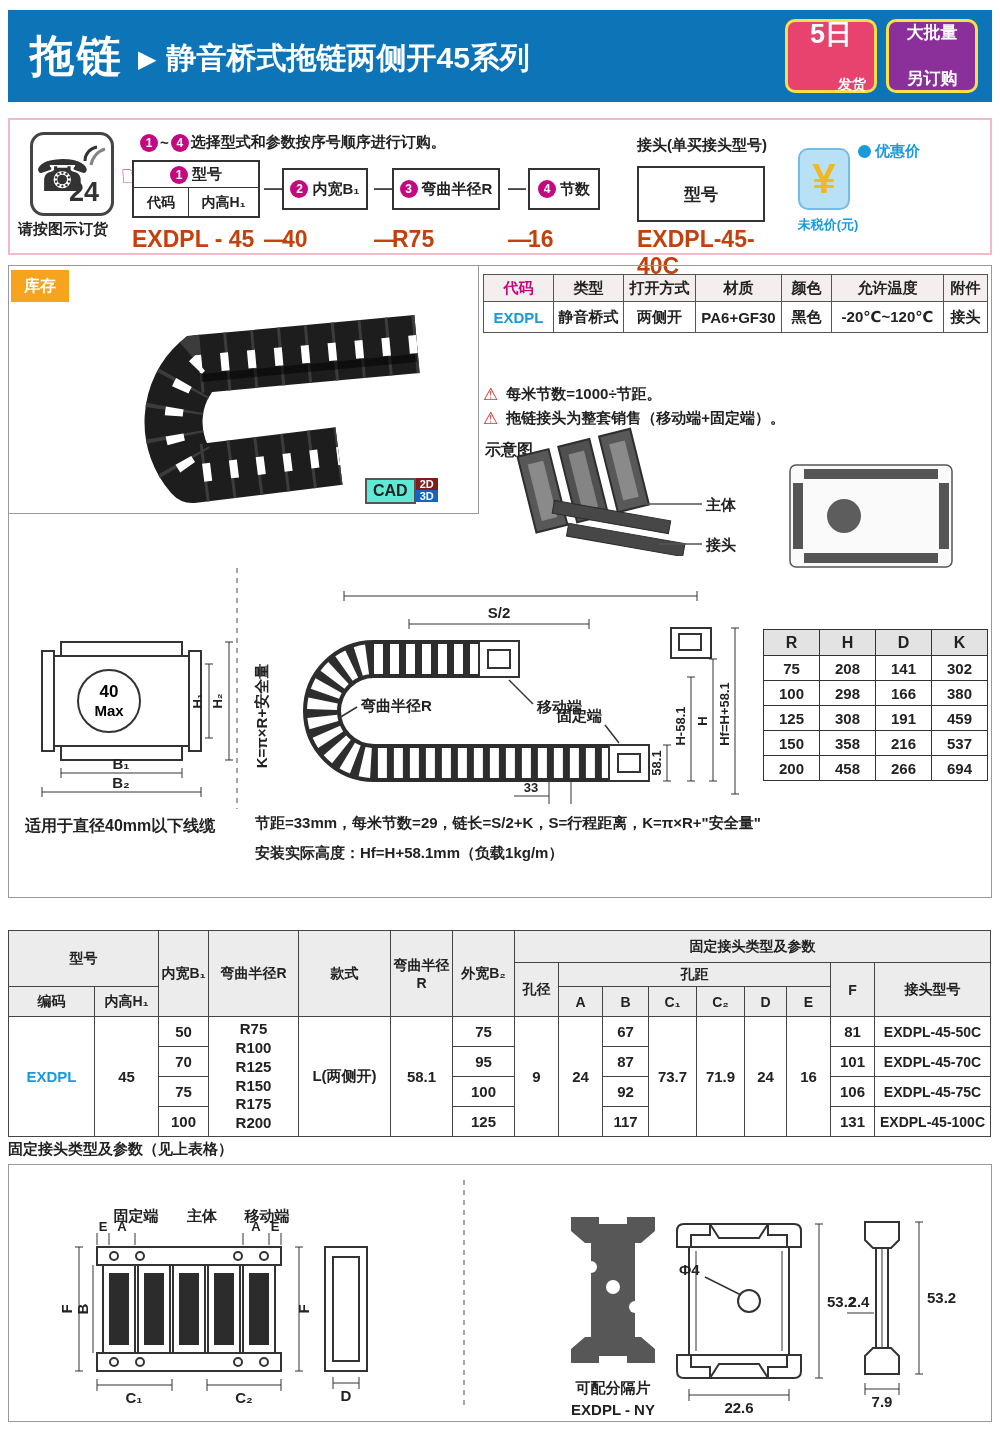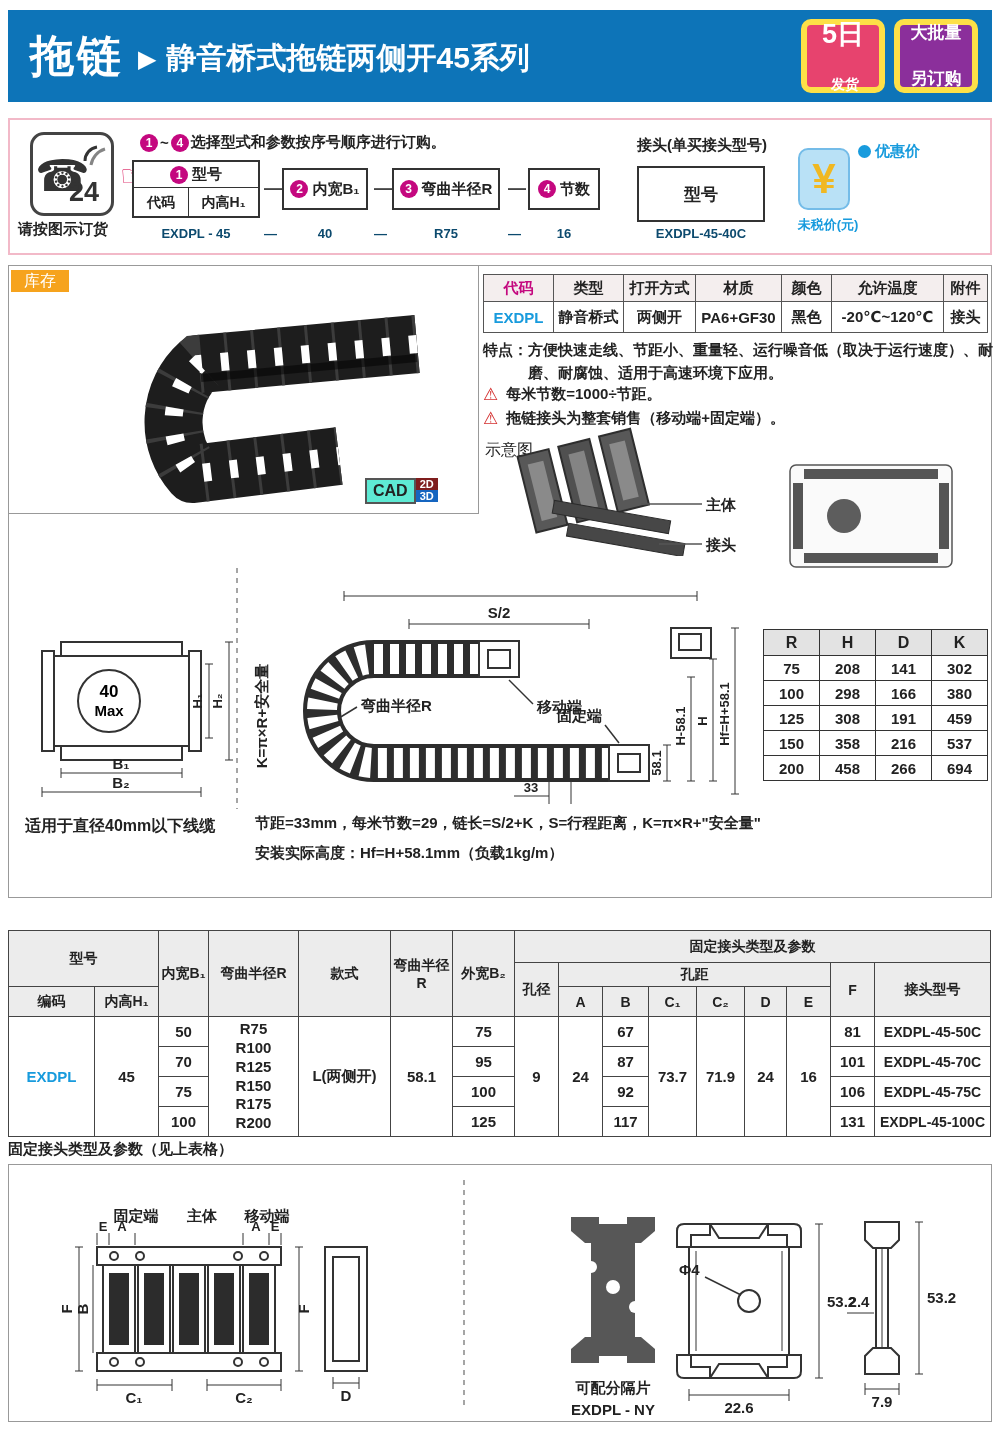--- a/index.html
+++ b/index.html
@@ -8,84 +8,84 @@
          font-family:"Liberation Sans","DejaVu Sans",sans-serif; color:#222; }
   .abs { position:absolute; }
 
   
   .header { left:8px; top:10px; width:984px; height:92px; background:#0d74b8;
             display:flex; align-items:center; padding:0 14px 0 22px; }
   .h-cat { color:#fff; font-size:44px; font-weight:bold; letter-spacing:3px; }
   .h-arrow { color:#fff; font-size:24px; margin:6px 10px 0 14px; }
   .h-title { color:#fff; font-size:30px; font-weight:bold; margin-top:4px; }
   .badges { margin-left:auto; display:flex; gap:9px; }
-  .badge { width:84px; height:74px; border-radius:10px; border:6px solid #fde047;
+  .badge { width:92px; height:74px; border-radius:10px; border:3px solid #fde047;
            color:#fff; display:flex; flex-direction:column; align-items:center;
            justify-content:center; line-height:1.05;gap:28px; }
   .badge.ship { background:#e7436e; }
   .badge.bulk { background:#8b2f9b; }
   .badge .big { font-size:27px; font-weight:bold; }
-  .badge .small { font-size:14px; font-weight:bold; align-self:flex-end; margin-right:20px; }
+  .badge .small { font-size:14px; font-weight:bold; align-self:flex-end; margin-right:8px; }
   .badge .mid { font-size:17px; font-weight:bold; }
 
   
   .ordering { left:8px; top:118px; width:984px; height:137px; border:2px solid #f2b9c8; background:#fff; }
   .phonebox { left:20px; top:12px; width:84px; height:84px; border:3px solid #444; border-radius:14px; }
   .phone-cap { left:8px; top:100px; width:120px; font-size:15px; font-weight:bold; }
   .hand { left:110px; top:38px; font-size:30px; color:#e0457b; font-weight:bold; }
   .instr { left:130px; top:13px; font-size:15px; font-weight:bold; display:flex; align-items:center; gap:2px; }
   .cnum { display:inline-flex; width:18px; height:18px; border-radius:50%; background:#c4087f;
           color:#fff; font-size:12px; font-weight:bold; align-items:center; justify-content:center; }
   .stepbox { border:2px solid #333; background:#fff; }
   .box1 { left:122px; top:40px; width:128px; height:58px; }
   .box1 .r1 { height:26px; border-bottom:1px solid #333; display:flex; align-items:center; justify-content:center; gap:4px; font-size:15px; font-weight:bold; }
   .box1 .r2 { height:29px; display:flex; }
   .box1 .r2 span { display:flex; align-items:center; justify-content:center; font-size:14px; font-weight:bold; }
   .box1 .r2 .c1 { width:55px; border-right:1px solid #333; }
   .box1 .r2 .c2 { flex:1; }
   .boxs { top:48px; height:42px; display:flex; align-items:center; justify-content:center; gap:4px; font-size:15px; font-weight:bold; }
   .dash { top:58px; font-size:18px; font-weight:bold; color:#444; }
-  .vals { top:106px; font-size:13px; font-weight:bold; color:#0c4a6e; text-align:center; }
+  .vals { top:106px; font-size:23px; font-weight:bold; color:#c2410c; }
   .joint-title { left:627px; top:16px; font-size:15px; font-weight:bold; }
   .jointbox { left:627px; top:46px; width:128px; height:56px; display:flex; align-items:center; justify-content:center; font-size:17px; font-weight:bold; }
   .yenbox { left:788px; top:28px; width:52px; height:62px; background:#b9e1f6; border:2px solid #74bce8;
             border-radius:10px; display:flex; align-items:center; justify-content:center;
             color:#f0b822; font-size:42px; font-weight:bold; }
   .untaxed { left:778px; top:96px; width:80px; font-size:13px; font-weight:bold; color:#189bdd; text-align:center; }
   .promo { left:848px; top:22px; font-size:15px; font-weight:bold; color:#189bdd; display:flex; align-items:center; gap:4px; }
   .promo .dot { width:13px; height:13px; border-radius:50%; background:#189bdd; }
   table.price { left:848px; top:44px; border-collapse:collapse; position:absolute; }
   table.price td { border:1.5px solid #333; font-size:12px; font-weight:bold; text-align:center; height:26px; }
   table.price tr:first-child td { background:#cfe9f7; }
   .pc1{width:34px;} .pc2{width:40px;} .pc3{width:52px;}
 
   
   .mainbox { left:8px; top:265px; width:984px; height:633px; border:1px solid #999; }
-  .stock { left:2px; top:4px; width:58px; height:22px; background:#f6a31d; color:#fff;
-           font-size:16px; font-weight:normal; display:flex; align-items:center; justify-content:center; }
+  .stock { left:2px; top:4px; width:58px; height:32px; background:#f6a31d; color:#fff;
+           font-size:16px; font-weight:bold; display:flex; align-items:center; justify-content:center; }
   .photoframe { left:0; top:0; width:470px; height:248px; border-right:1px solid #999; border-bottom:1px solid #999; }
   .cadbadge { left:356px; top:212px; display:flex; align-items:stretch; cursor:pointer; }
   .cadbadge .cad { border:2px solid #555; background:#5eead4; font-size:16px; font-weight:bold; padding:2px 6px; display:flex; align-items:center; }
   .cadbadge .dcol { display:flex; flex-direction:column; }
   .cadbadge .d2 { background:#7f1d1d; color:#fff; font-size:11px; font-weight:bold; padding:0 4px; }
   .cadbadge .d3 { background:#1565c0; color:#fff; font-size:11px; font-weight:bold; padding:0 4px; }
 
   table.spec { left:474px; top:8px; position:absolute; border-collapse:collapse; }
   table.spec th, table.spec td { border:1.5px solid #555; text-align:center; font-size:15px; }
   table.spec th { background:#f4eeee; height:27px; font-weight:bold; }
   table.spec td { height:31px; font-weight:bold; }
   .sc1{width:70px;} .sc2{width:70px;} .sc3{width:72px;} .sc4{width:86px;} .sc5{width:50px;} .sc6{width:112px;} .sc7{width:44px;}
   .magenta { color:#c4087f; }
   .blue { color:#189bdd; }
 
   .features { left:474px; top:72px; width:512px; display:flex; font-size:15px; font-weight:bold; line-height:1.55; }
   .features .lab { white-space:nowrap; }
   .warn { left:474px; font-size:15px; font-weight:bold; display:flex; gap:8px; align-items:center; }
   .warn .wi { color:#d43030; font-size:17px; }
-  .schem-title { left:476px; top:174px; font-size:16px; font-weight:normal; }
+  .schem-title { left:476px; top:174px; font-size:16px; font-weight:bold; }
 
   table.rhdk { left:754px; top:363px; position:absolute; border-collapse:collapse; background:#fff; }
   table.rhdk th, table.rhdk td { border:1.5px solid #333; width:56px; text-align:center; font-weight:bold; }
   table.rhdk th { background:#e3e3e3; height:26px; font-size:16px; }
   table.rhdk td { height:25px; font-size:15px; }
 
   .caption { left:16px; top:550px; font-size:16px; font-weight:bold; }
   .formula1 { left:246px; top:548px; font-size:15px; font-weight:bold; }
   .formula2 { left:246px; top:578px; font-size:15px; font-weight:bold; }
 
@@ -229,24 +229,20 @@
       <td>静音桥式</td>
       <td>两侧开</td>
       <td>PA6+GF30</td>
       <td>黑色</td>
       <td>-20℃~120℃</td>
       <td>接头</td>
     </tr>
   </tbody>
     </table>
 
-  <div class="abs features">
-    <span class="lab">特点：</span>
-    <span>方便快速走线、节距小、重量轻、运行噪音低（取决于运行速度）、耐磨、耐腐蚀、适用于高速环境下应用。</span>
-  </div>
   <div class="abs warn" style="top:118px;">
     <span class="wi">⚠</span>
     <span>每米节数=1000÷节距。</span>
   </div>
   <div class="abs warn" style="top:142px;">
     <span class="wi">⚠</span>
     <span>拖链接头为整套销售（移动端+固定端）。</span>
   </div>
 
   <div class="abs schem-title">示意图</div>

